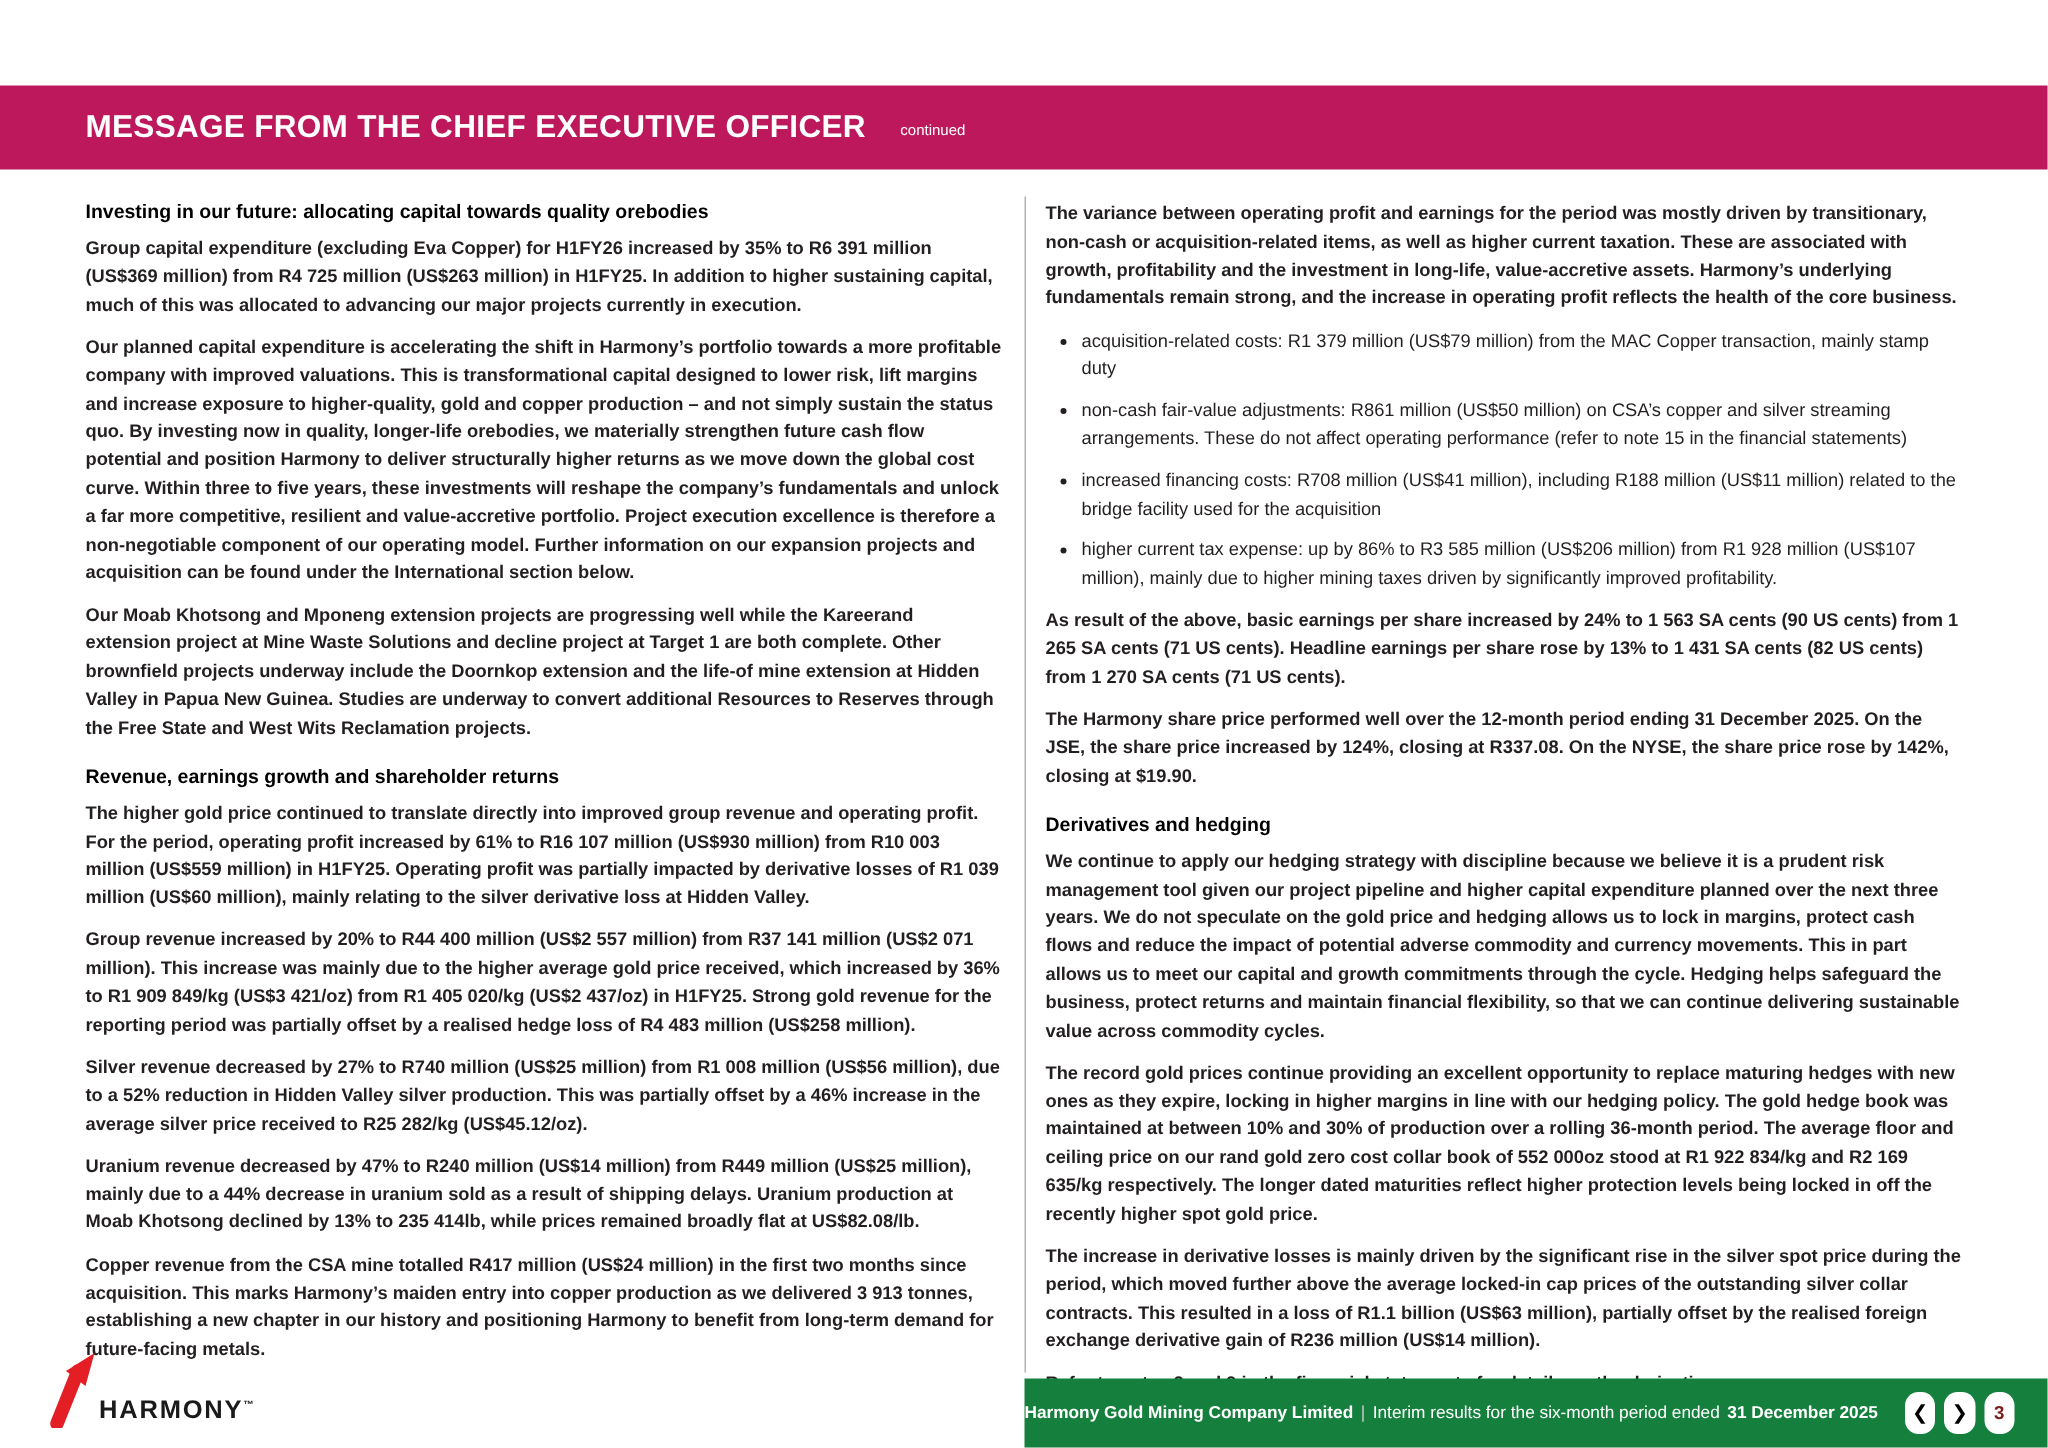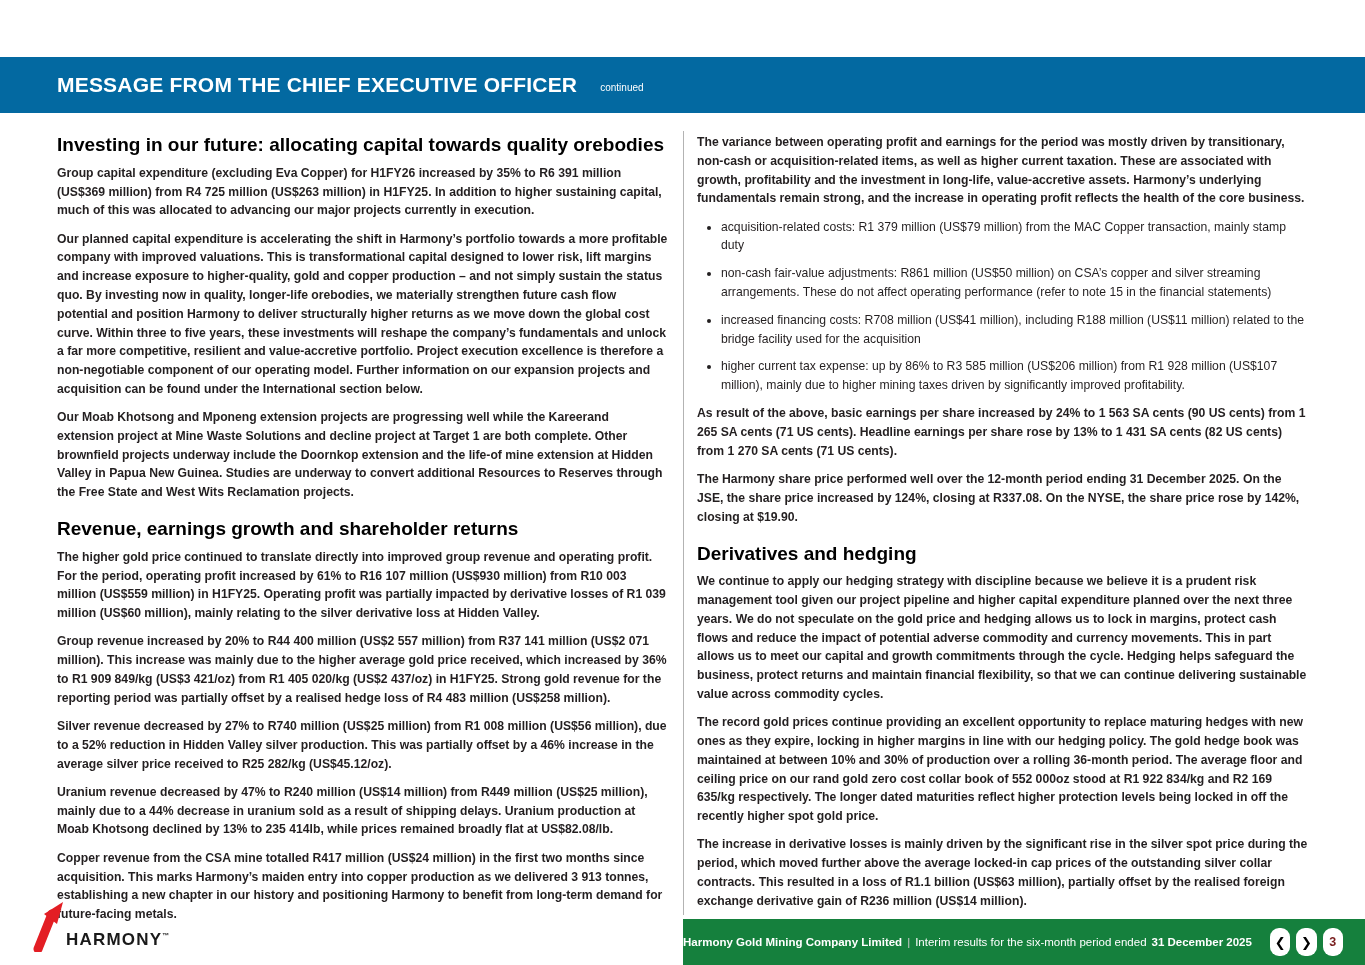--- a/index.html
+++ b/index.html
@@ -10,42 +10,42 @@
     font-family: "Liberation Sans", "DejaVu Sans", sans-serif;
     color: #231f20;
     position: relative;
     overflow: hidden;
   }
 
   
   .header-bar {
     position: absolute; top: 57px; left: 0;
     width: 1365px; height: 56px;
-    background: #0369a1;
+    background: #be185d;
     display: flex; align-items: center;
     padding-left: 57px;
   }
   .header-title {
     color: #ffffff; font-weight: 700; font-size: 21px; letter-spacing: 0.2px;
   }
   .header-continued {
     color: #ffffff; font-weight: 400; font-size: 10px; margin-left: 23px;
     align-self: center; padding-top: 4px;
   }
 
   
   .col {
     position: absolute; top: 133px;
     font-size: 12.2px; line-height: 1.54;
   }
   .col-left  { left: 57px;  width: 612px; }
   .col-right { left: 697px; width: 612px; }
 
   .col h2 {
-    font-size: 19px; font-weight: 700; color: #000;
+    font-size: 13px; font-weight: 700; color: #000;
     margin: 15px 0 7px 0; line-height: 1.25;
   }
   .col h2:first-child { margin-top: 0; }
   .col p { margin: 0 0 9.5px 0; font-weight: bold; }
   .col ul { margin: 0 0 9.5px 0; padding-left: 24px; }
   .col li { margin-bottom: 9px; }
   .col li:last-child { margin-bottom: 0; }
 
   
   .divider {

